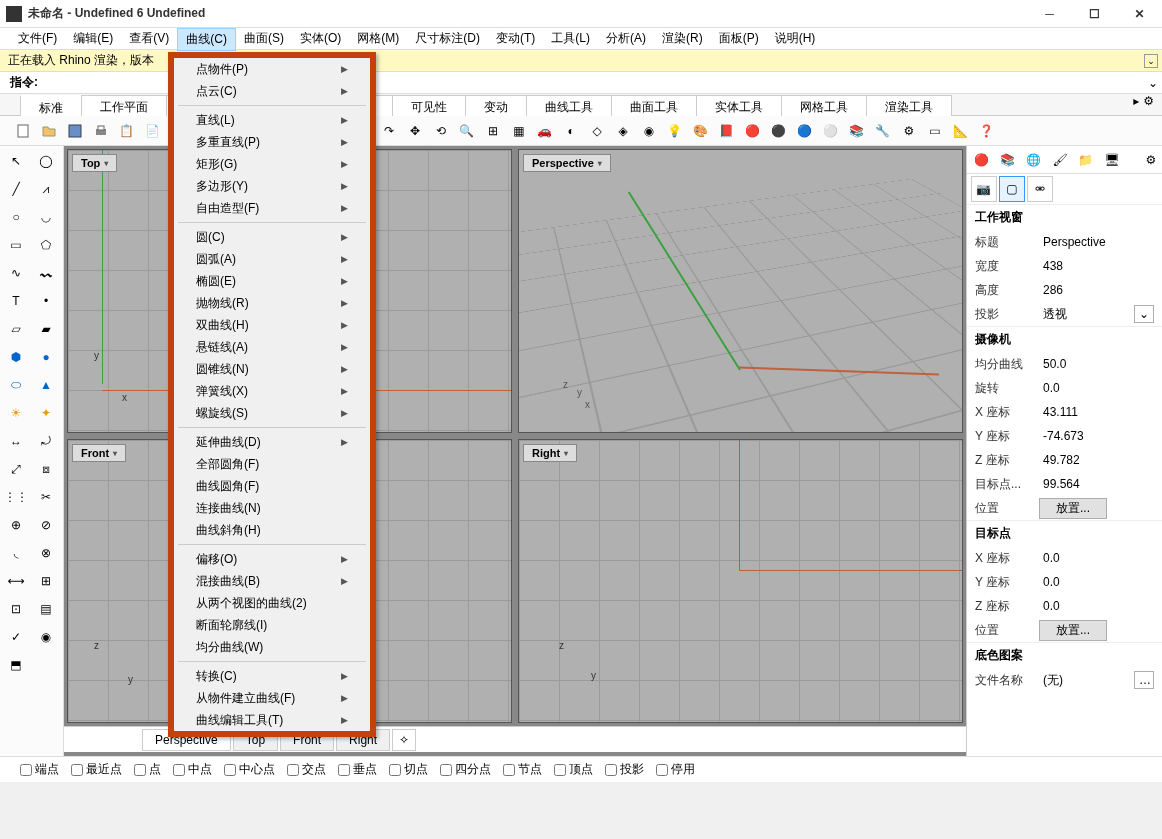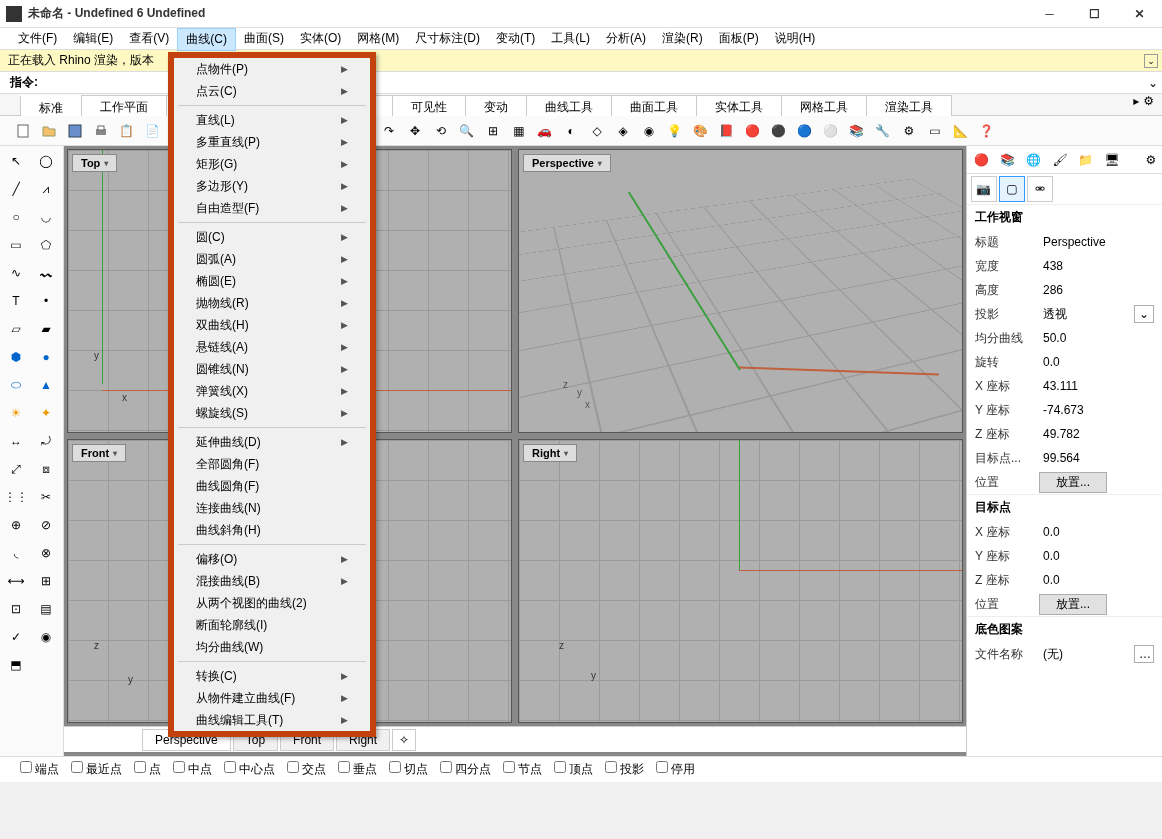--- a/index.html
+++ b/index.html
@@ -52,21 +52,21 @@
 .rp-row .v { flex: 1; padding-left: 4px; }
 .rp-row .btn { background: #e1e1e1; border: 1px solid #adadad; padding: 1px 16px; }
 .rp-row select, .rp-row .dd { border: 1px solid #adadad; padding: 1px 4px; width: 20px; text-align: center; }
 
 .dropdown { position: absolute; left: 168px; top: 52px; width: 208px; background: #f0f0f0; border: 6px solid #c2410c; box-shadow: 2px 2px 4px rgba(0,0,0,0.3); z-index: 100; padding: 0 0; }
 .dd-item { padding: 3px 22px; display: flex; justify-content: space-between; align-items: center; cursor: default; height: 22px; }
 .dd-sep { height: 1px; background: #ccc; margin: 3px 4px; }
 .dd-arrow { font-size: 9px; color: #555; }
 
 .osnap { height: 26px; background: #fff; display: flex; align-items: center; padding-left: 20px; gap: 12px; border-top: 1px solid #ddd; }
-.osnap label { display: flex; align-items: flex-start; gap: 3px; }
+.osnap label { display: flex; align-items: center; gap: 3px; }
 .osnap input { width: 12px; height: 12px; }
 </style>
 </head>
 <body>
 
 <div class="titlebar">
   <div class="appicon"></div>
   <div class="title">未命名 - Undefined 6 Undefined</div>
   <div class="winbtns">
     <div class="winbtn">─</div>
@@ -290,20 +290,21 @@
       <div class="rp-row">
           <div class="k">高度</div>
           <div class="v">286</div>
         </div>
       <div class="rp-row">
           <div class="k">投影</div>
           <div class="v">透视</div>
           <div class="dd">⌄</div>
         </div>
 
+      <div class="rp-section">摄像机</div>
       <div class="rp-row">
           <div class="k">均分曲线</div>
           <div class="v">50.0</div>
         </div>
       <div class="rp-row">
           <div class="k">旋转</div>
           <div class="v">0.0</div>
         </div>
       <div class="rp-row">
           <div class="k">X 座标</div>

